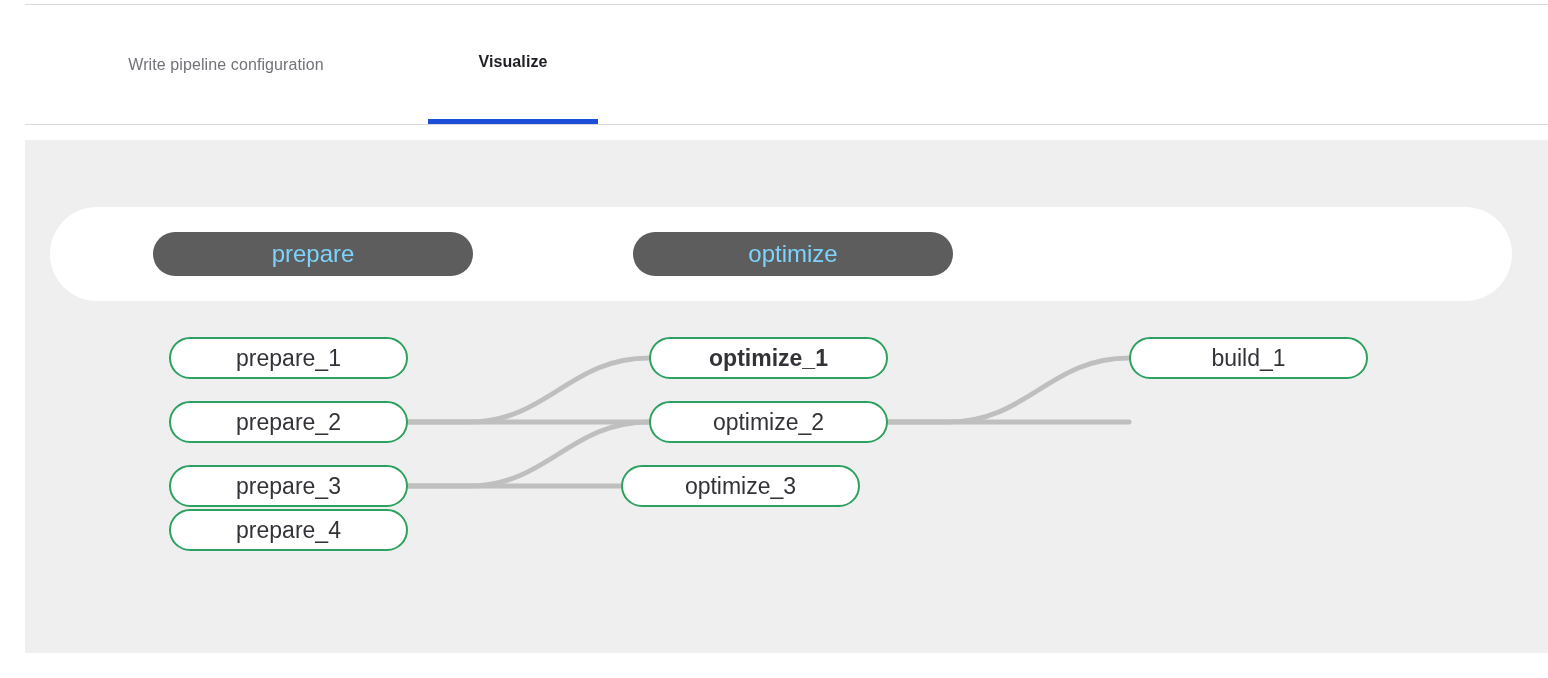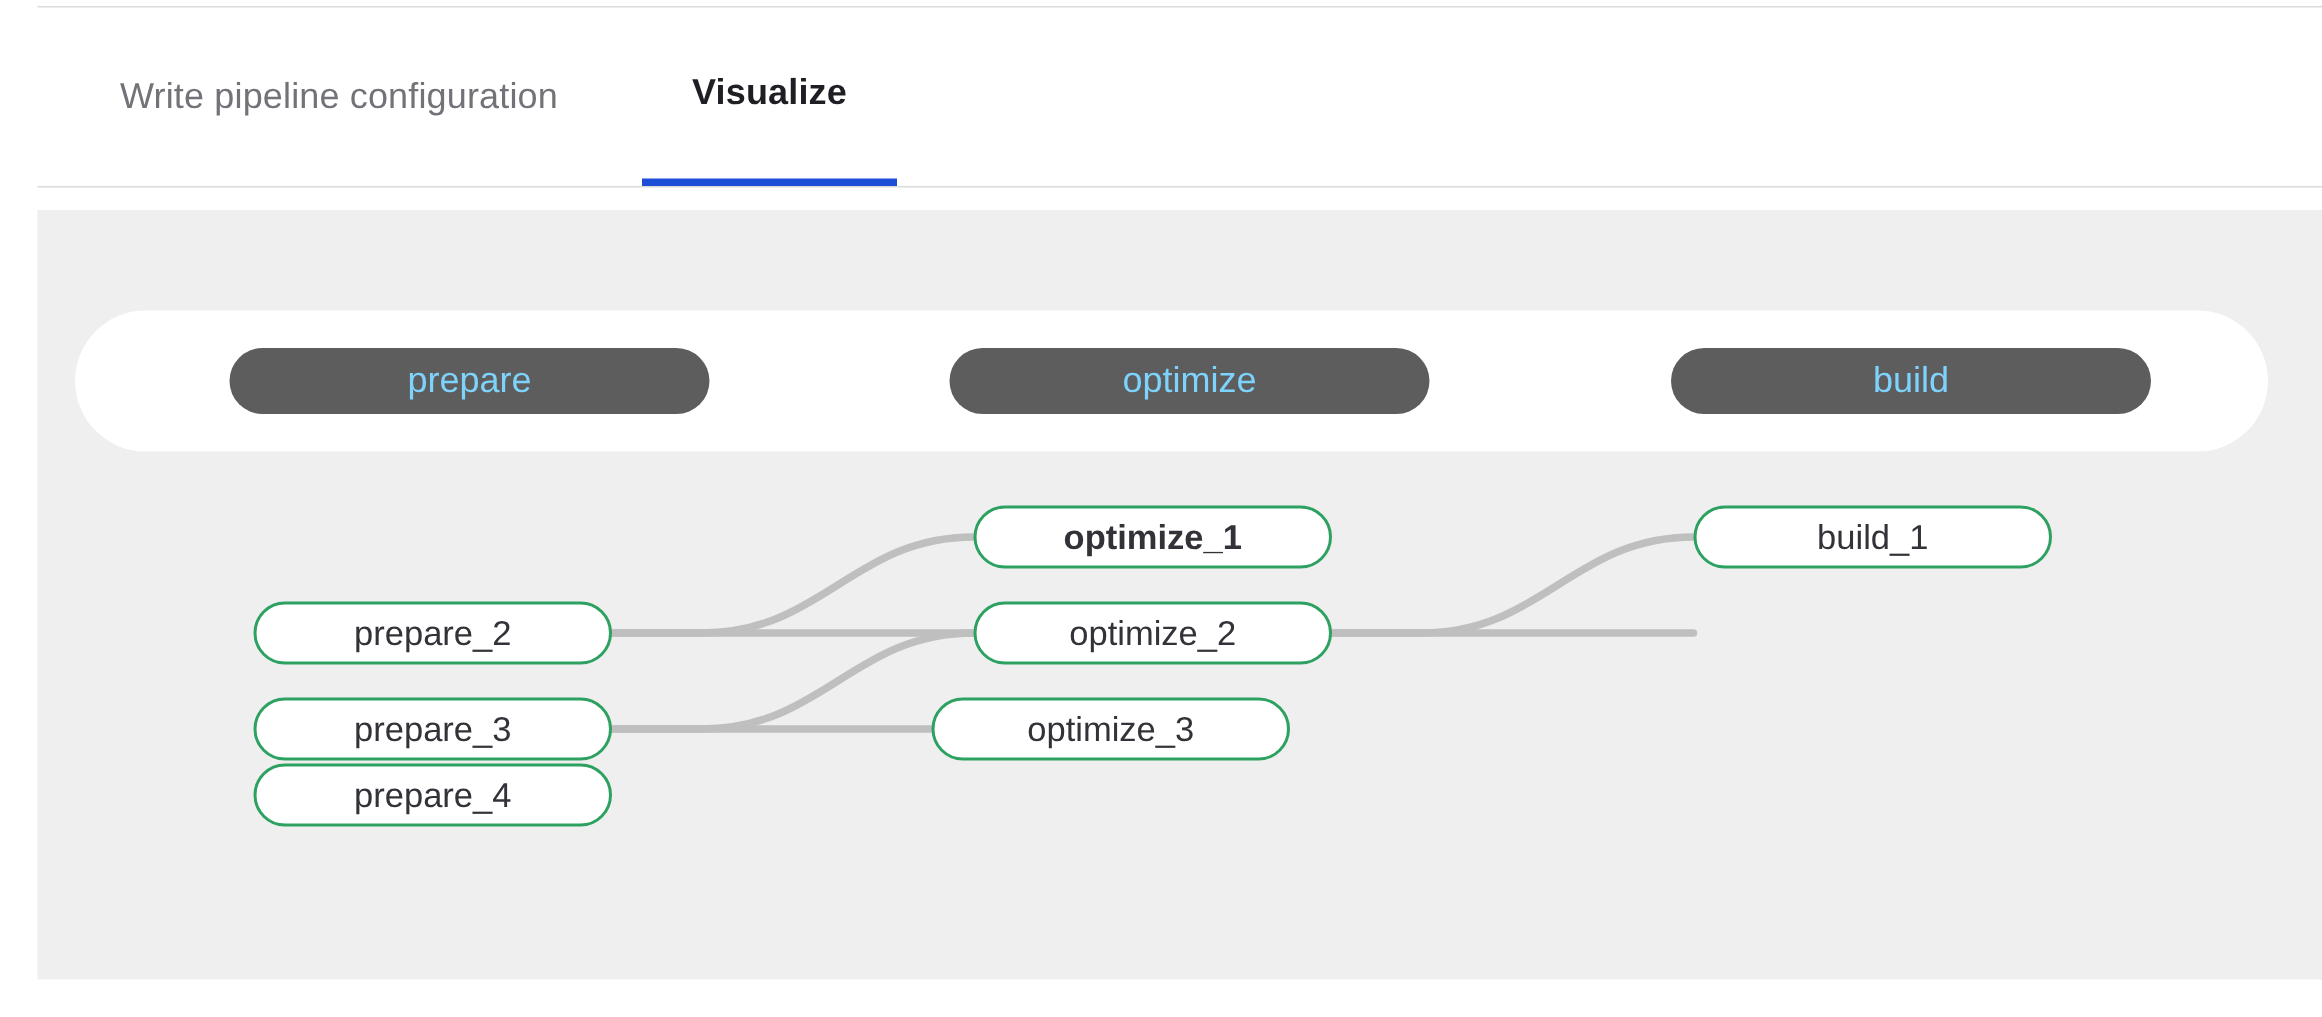--- a/index.html
+++ b/index.html
@@ -35,21 +35,21 @@
     border-bottom: 1px solid #dbdbdb;
     box-sizing: border-box;
   }
   .tab {
     position: absolute;
     bottom: 0;
     height: 119px;
     display: flex;
     align-items: center;
     justify-content: center;
-    font-size: 24px;
+    font-size: 16px;
     letter-spacing: .1px;
     box-sizing: border-box;
     cursor: pointer;
     user-select: none;
   }
   .tab-write {
     left: 23px;
     width: 356px;
     color: #737278;
     font-weight: 400;
@@ -134,40 +134,40 @@
 <div class="tabbar">
   <div class="tab tab-write">Write pipeline configuration</div>
   <div class="tab tab-visualize">Visualize</div>
 </div>
 
 <div class="canvas">
 
   <div class="stage-bar">
     <div class="stage-pill" style="left:103px;width:320px;">prepare</div>
     <div class="stage-pill" style="left:583px;width:320px;">optimize</div>
-    <div class="stage-pill" style="left:1064px;width:320px;">build</div>
   </div>
 
   <svg class="edges" viewBox="0 0 1523 513" width="1523" height="513">
     <g fill="none" stroke="#bfbfbf" stroke-width="5" stroke-linecap="round">
 
       <path d="M 383 282 L 443 282 C 523 282 544 218 624 218"></path>
 
       <path d="M 383 282 L 624 282"></path>
 
       <path d="M 383 346 L 443 346 C 523 346 544 282 624 282"></path>
 
       <path d="M 383 346 L 624 346"></path>
 
       <path d="M 863 282 L 923 282 C 1003 282 1024 218 1104 218"></path>
 
       <path d="M 863 282 L 1104 282"></path>
     </g>
   </svg>
 
+  <div class="node" style="left:144px;top:197px;">prepare_1</div>
   <div class="node" style="left:144px;top:261px;">prepare_2</div>
   <div class="node" style="left:144px;top:325px;">prepare_3</div>
   <div class="node" style="left:144px;top:369px;">prepare_4</div>
 
   <div class="node" style="left:624px;top:197px;font-weight:bold;">optimize_1</div>
   <div class="node" style="left:624px;top:261px;">optimize_2</div>
   <div class="node" style="left:596px;top:325px;">optimize_3</div>
 
   <div class="node" style="left:1104px;top:197px;">build_1</div>
 

